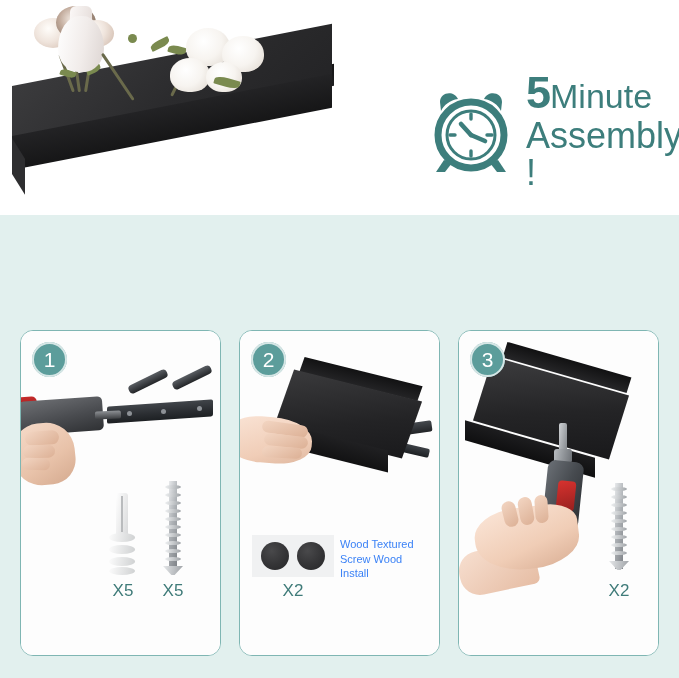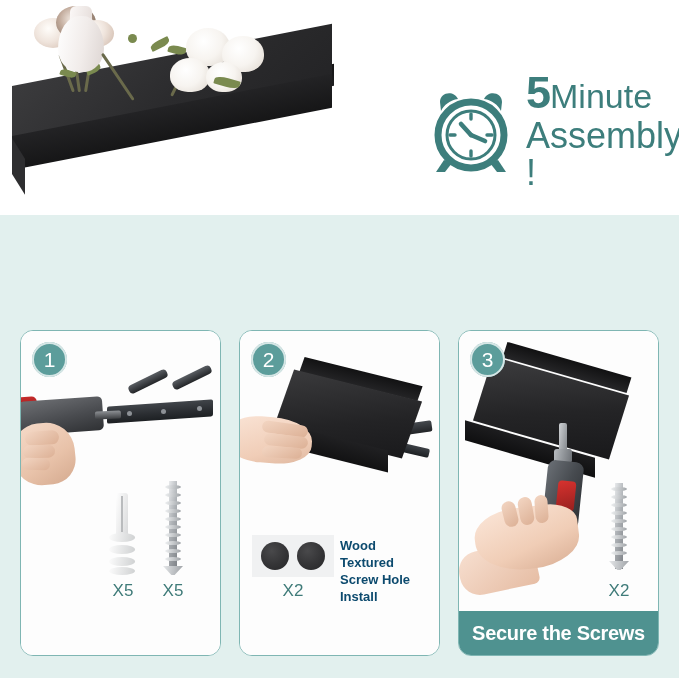--- a/index.html
+++ b/index.html
@@ -145,21 +145,21 @@
     z-index: 4;
   }
 
   
   .qty-label {
     position: absolute;
     color: #3f7b79; font-size: 17px; text-align: center;
   }
   .cover-caption {
     position: absolute;
-    color: #0c4a6e; font-size: 13px; line-height: 1.32; font-weight: bold;
+    color: #3b82f6; font-size: 11px; line-height: 1.32;
   }
 
   
   .drill-body {
     position: absolute; left: -4px; top: 68px;
     width: 86px; height: 34px;
     background: linear-gradient(170deg,#6e7074 0%, #4a4c50 55%, #2f3134 100%);
     border-radius: 8px 5px 5px 8px;
     transform: rotate(-4deg);
   }
@@ -523,21 +523,21 @@
             <div class="finger" style="left:22px;top:116px;width:40px;height:11px;transform:rotate(3deg);"></div>
           </div>
 
           <div class="cover-panel">
             <div class="cover-dot" style="left:9px;"></div>
             <div class="cover-dot" style="left:45px;"></div>
           </div>
 
           <div class="cover-caption" style="left:100px;top:206px;width:92px;">
             <div>Wood Textured</div>
-            <div>Screw Hole</div>
+            <div>Screw Wood</div>
             <div>Install</div>
           </div>
 
           <div class="qty-label" style="left:33px;top:250px;width:40px;">X2</div>
         </div>
       </div>
 
       <div class="card">
         <div class="card-body">
           <div class="step-badge">3</div>
@@ -571,18 +571,17 @@
             <div class="screw-thread" style="top:36px;"></div>
             <div class="screw-thread" style="top:44px;"></div>
             <div class="screw-thread" style="top:52px;"></div>
             <div class="screw-thread" style="top:60px;"></div>
             <div class="screw-thread" style="top:68px;"></div>
             <div class="screw-head" style="top:78px;"></div>
           </div>
 
           <div class="qty-label" style="left:140px;top:250px;width:40px;">X2</div>
         </div>
-        <div class="card-footer">Secure the Screws</div>
       </div>
 
     </div>
   </div>
 </div>
 
 </body></html>

